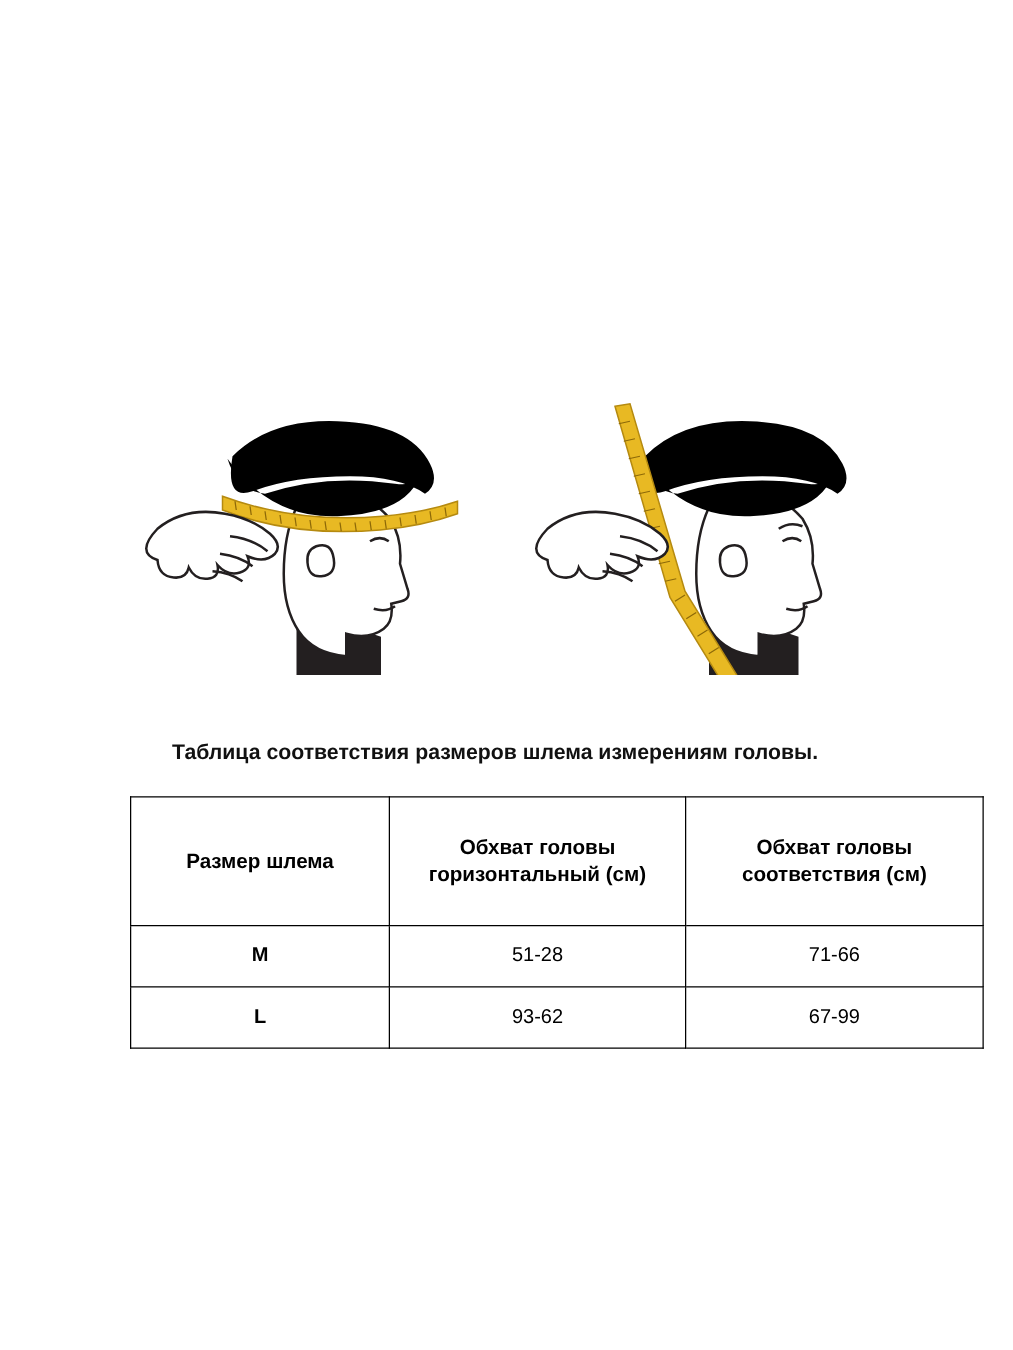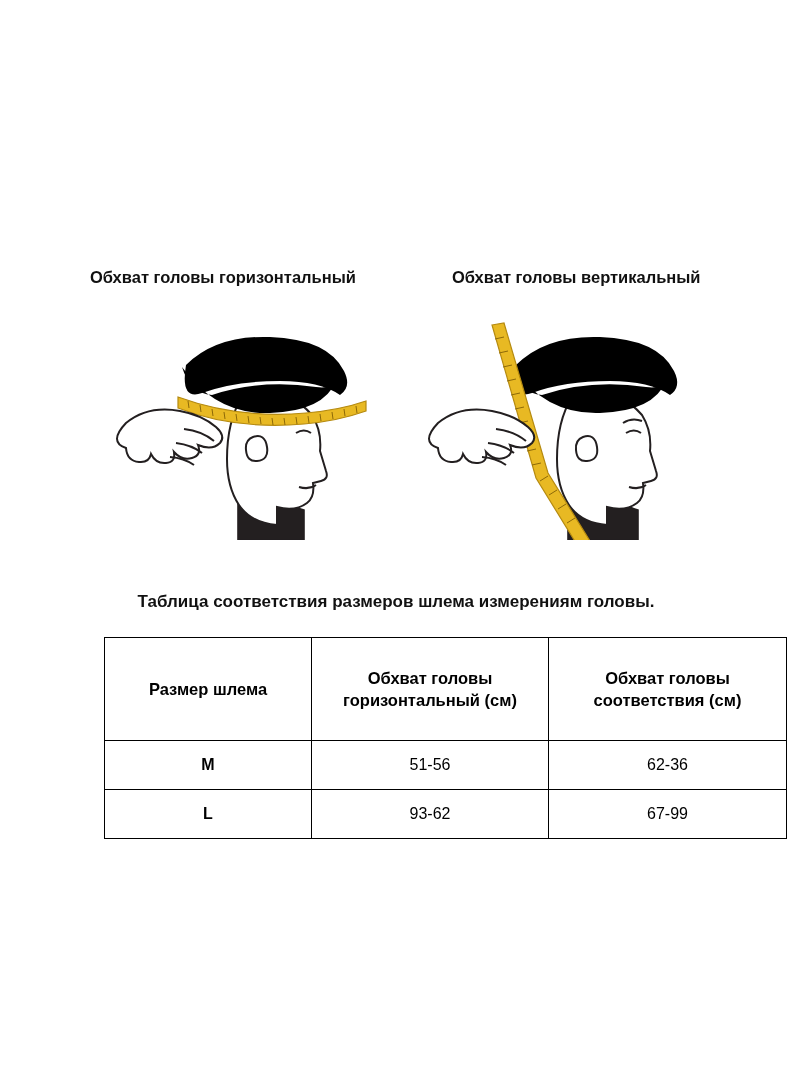--- a/index.html
+++ b/index.html
@@ -110,24 +110,20 @@
   }
   col.c1 { width: 207px; }
   col.c2 { width: 237px; }
   col.c3 { width: 238px; }
 </style>
 </head>
 <body>
 
 <div class="page">
 
-  <div class="captions">
-    <div class="caption left">Обхват головы горизонтальный</div>
-    <div class="caption right">Обхват головы вертикальный</div>
-  </div>
 
   <div class="illustrations">
 
     <div class="figure horizontal">
       <svg width="320" height="235" viewBox="0 0 320 235" xmlns="http://www.w3.org/2000/svg">
 
         <path d="M150 150 q8 28 -2 48 l0 37 h66 l0 -30 q-22 -6 -28 -26 z" fill="#231f20" stroke="#231f20" stroke-width="1.6"></path>
 
         <path d="M152 92 q40 -16 70 18 q10 16 8 36 l6 20 q3 8 -5 10 l-8 2
                  q2 14 -6 20 q-12 9 -30 4 l0 18
@@ -248,22 +244,22 @@
           </th>
           <th>
             <span>Обхват головы</span><br>
             <span>соответствия (см)</span>
           </th>
         </tr>
       </thead>
       <tbody>
         <tr>
           <td class="size-cell">M</td>
-          <td>51-56</td>
-          <td>62-36</td>
+          <td>51-28</td>
+          <td>71-66</td>
         </tr>
         <tr>
           <td class="size-cell">L</td>
           <td>93-62</td>
           <td>67-99</td>
         </tr>
       </tbody>
     </table>
   </div>
 

